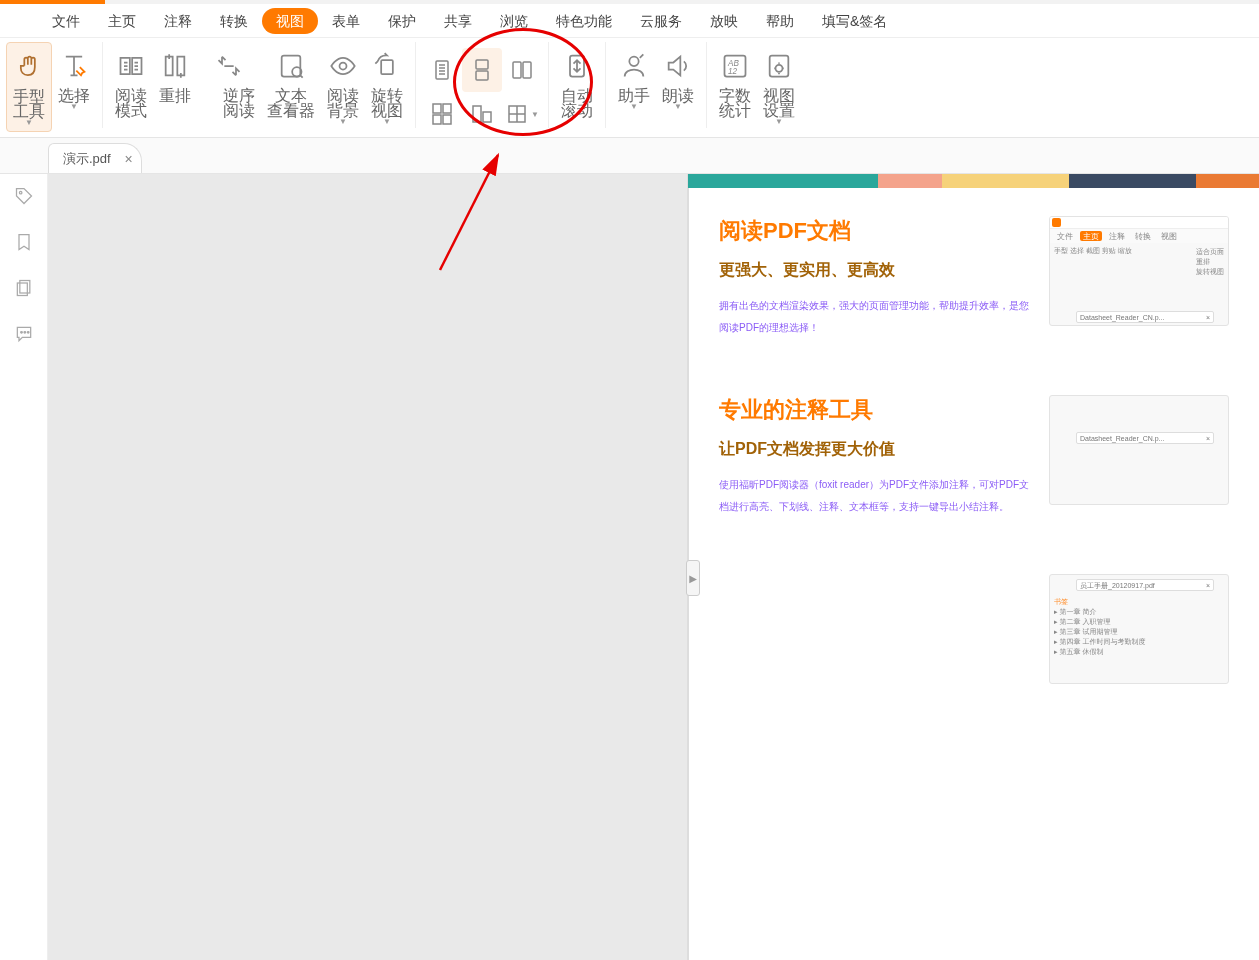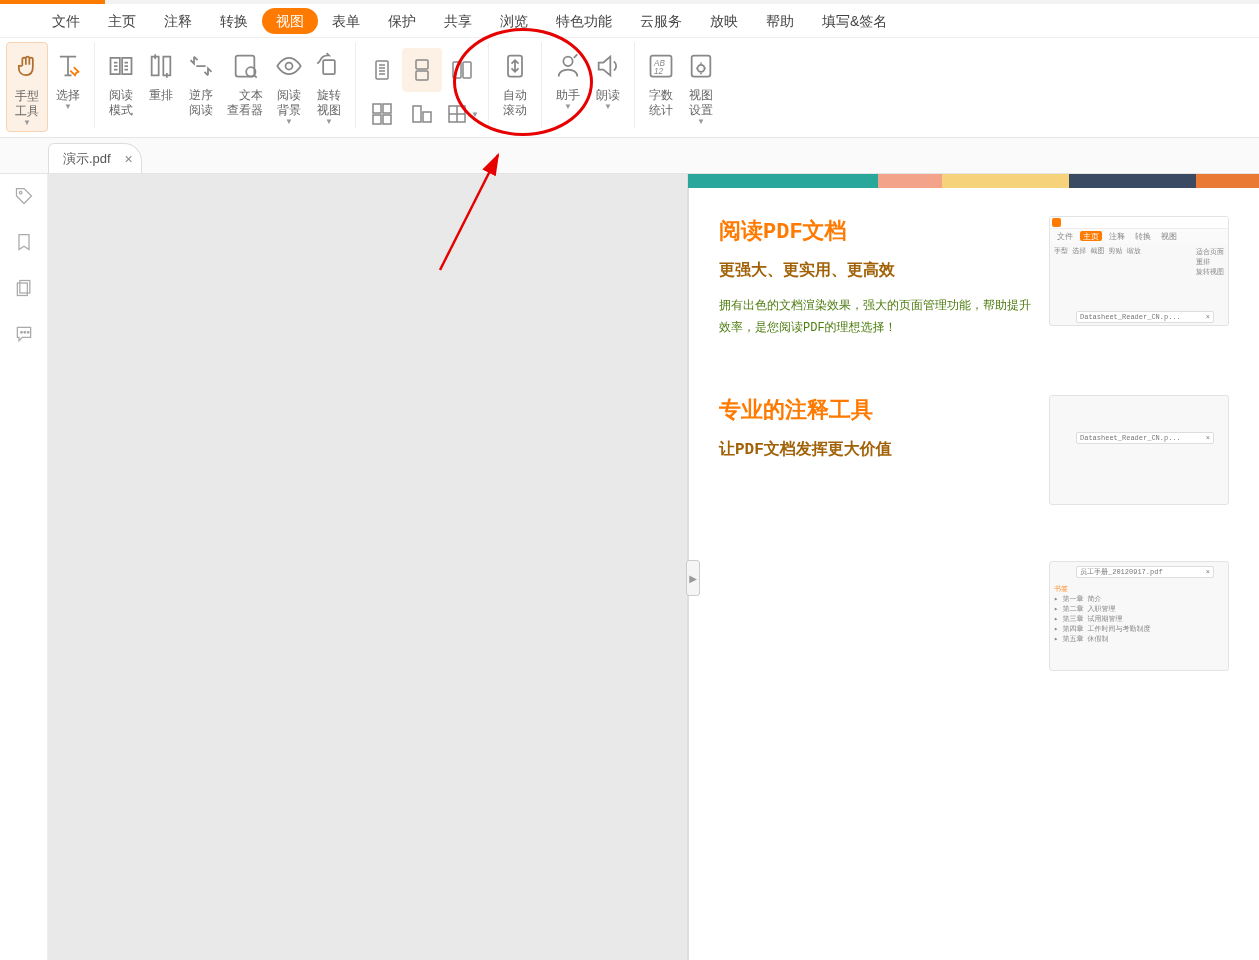--- a/index.html
+++ b/index.html
@@ -13,21 +13,21 @@
   
   .menubar { height:34px; display:flex; align-items:center; padding:0 6px 0 38px; gap:0; background:#fff; border-bottom:1px solid #eee;}
   .menubar .item { padding:0 14px; height:26px; line-height:26px; font-size:14px; color:#444; cursor:pointer; border-radius:14px;}
   .menubar .item.active { background:#ff7a00; color:#fff; }
 
   
   .ribbon { height:100px; background:#fff; border-bottom:1px solid #e5e5e5; padding:4px 6px 0 6px; display:flex; align-items:flex-start; position:relative;}
   .rbtn { display:flex; flex-direction:column; align-items:center; justify-content:flex-start; padding:4px 6px 0 6px; height:90px; border-radius:4px; cursor:pointer; }
   .rbtn.active { background:#fdf1e6; border:1px solid #f5d3b3; }
   .rbtn .ic { height:40px; display:flex; align-items:center; justify-content:center; color:#888;font-style:italic; }
-  .rbtn .lab { font-size:12px; color:#666; text-align:right; line-height:15px; margin-top:2px;}
+  .rbtn .lab { font-size:16px; color:#666; text-align:center; line-height:15px; margin-top:2px;}
   .rbtn .arrow { font-size:8px; color:#999; line-height:8px;}
   .sep { width:1px; height:86px; background:#eee; margin:0 6px;}
 
   .layout-grid { display:grid; grid-template-columns:repeat(3,40px); grid-template-rows:repeat(2,44px); gap:0; align-content:start; padding-top:6px;}
   .layout-grid .cell{ display:flex; align-items:center; justify-content:center; cursor:pointer; border-radius:4px;}
   .layout-grid .cell.active{ background:#fdf1e6;}
   .layout-grid .arrow{font-size:8px;color:#999;margin-left:2px;}
 
   .circle-highlight{ position:absolute; left:453px; top:28px; width:140px; height:108px; border:3px solid #e60000; border-radius:50%; pointer-events:none;}
 
@@ -51,25 +51,25 @@
 
   
   .colorstrip{ height:14px; display:flex;}
   .colorstrip .c1{flex:3;background:#2aa79b;}
   .colorstrip .c2{flex:1;background:#f4a38b;}
   .colorstrip .c3{flex:2;background:#f6d27a;}
   .colorstrip .c4{flex:2;background:#3a4a63;}
   .colorstrip .c5{flex:1;background:#ea7a33;}
 
   .docpage{ background:#fff; margin:0; border-left:1px solid #ddd; min-height:780px;}
-  .section{ display:flex; padding:28px 30px 28px 30px; gap:12px;font-family:Liberation Mono, monospace;}
+  .section{ display:flex; padding:28px 30px 28px 30px; gap:12px;}
   .section .txt{ flex:1;}
   .section h2{ color:#ff7a00; font-size:22px; font-weight:700; margin-bottom:14px;}
   .section h3{ font-size:16px; font-weight:700; color:#a16207; margin-bottom:14px;}
-  .section p{ font-size:12px; color:#4d7c0f; line-height:22px;}
+  .section p{ font-size:10px; color:#8b5cf6; line-height:22px;}
   .thumb{ width:180px; height:110px; background:#f8f8f8; border:1px solid #e3e3e3; border-radius:3px; font-size:8px; color:#888; overflow:hidden; position:relative;}
   .thumb .tbar{ height:12px; display:flex; align-items:center; background:#fff; border-bottom:1px solid #eee;}
   .thumb .tbar .sq{ width:9px; height:9px; background:#ff7a00; border-radius:2px; margin:0 2px;}
   .thumb .ttabs{ height:14px; display:flex; gap:4px; padding:2px 4px; background:#fafafa; font-size:8px;}
   .thumb .ttabs span{ padding:0 3px; border-radius:2px;}
   .thumb .ttabs .act{ background:#ff7a00; color:#fff;}
   .thumb .tbody{ padding:3px 4px; font-size:7px; line-height:10px;}
   .thumb .filelabel{ position:absolute; bottom:2px; left:26px; right:14px; height:12px; background:#fff; border:1px solid #ddd; border-radius:2px; font-size:7px; padding:0 3px; line-height:11px; color:#777;}
   .thumb .filelabel .x{ float:right; }
 
@@ -148,21 +148,21 @@
       </div>
     <div class="lab">重排</div>
   </div>
 
   <div class="rbtn">
     <div class="ic">
         <svg width="28" height="28" viewBox="0 0 24 24" fill="none" stroke="#888" stroke-width="1.5">
           <path d="M6 4v6l-3-3M6 4l3 3M18 20v-6l3 3M18 20l-3-3M8 12h8"></path>
         </svg>
       </div>
-    <div class="lab" style="white-space:pre;">逆序
+    <div class="lab" style="white-space:pre;margin-left:20px;">逆序
 阅读</div>
   </div>
 
   <div class="rbtn">
     <div class="ic">
         <svg width="28" height="28" viewBox="0 0 24 24" fill="none" stroke="#888" stroke-width="1.5">
           <rect x="4" y="3" width="16" height="18" rx="2"></rect>
           <circle cx="17" cy="17" r="4"></circle>
           <path d="M20 20l2 2"></path>
         </svg>
@@ -382,20 +382,21 @@
 旋转视图</div>
             </div>
             <div class="filelabel"><span>Datasheet_Reader_CN.p...</span><span class="x">×</span></div>
           </div>
         </div>
 
         <div class="section">
           <div class="txt">
             <h2>专业的注释工具</h2>
             <h3>让PDF文档发挥更大价值</h3>
+            <p>使用福昕PDF阅读器（foxit reader）为PDF文件添加注释，可对PDF文档进行高亮、下划线、注释、文本框等，支持一键导出小结注释。</p>
           </div>
           <div class="thumb">
             <div class="filelabel" style="bottom:auto;top:36px;"><span>Datasheet_Reader_CN.p...</span><span class="x">×</span></div>
           </div>
         </div>
 
         <div class="section">
           <div class="txt">
           </div>
           <div class="thumb">

